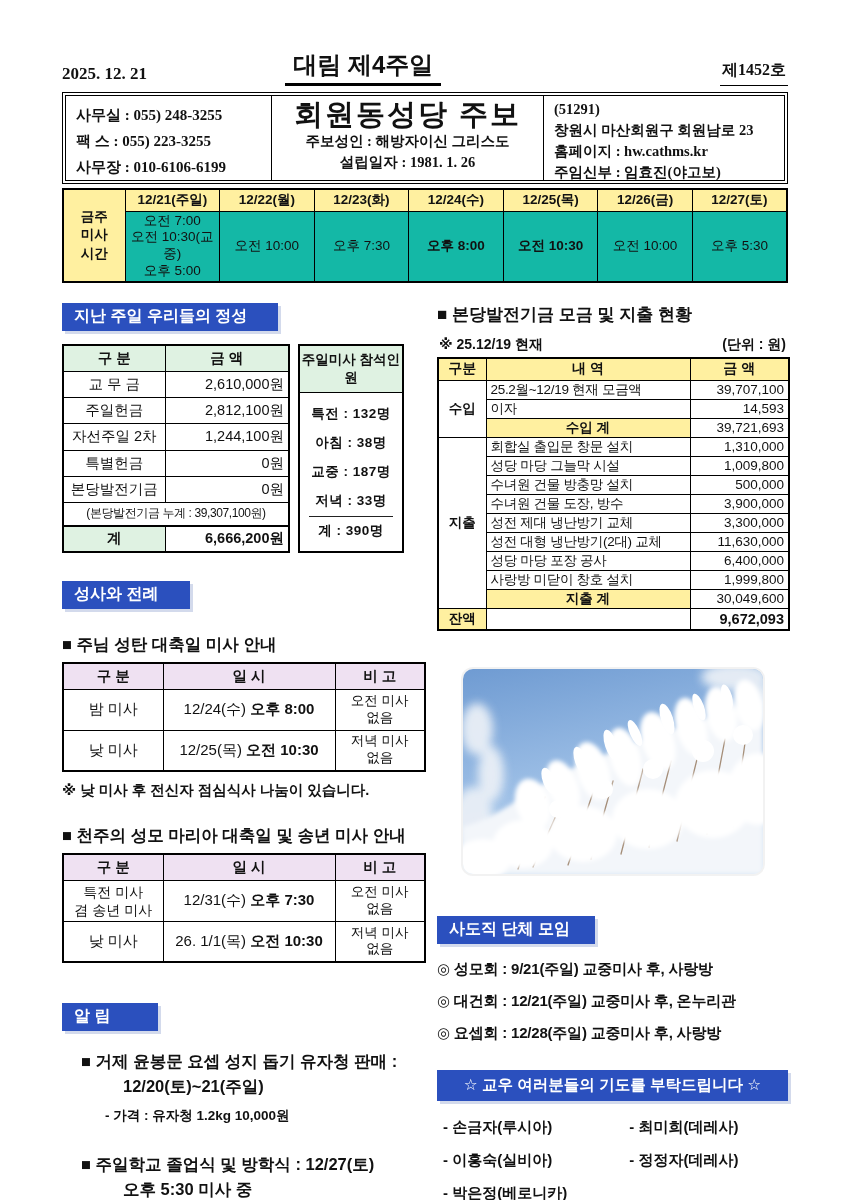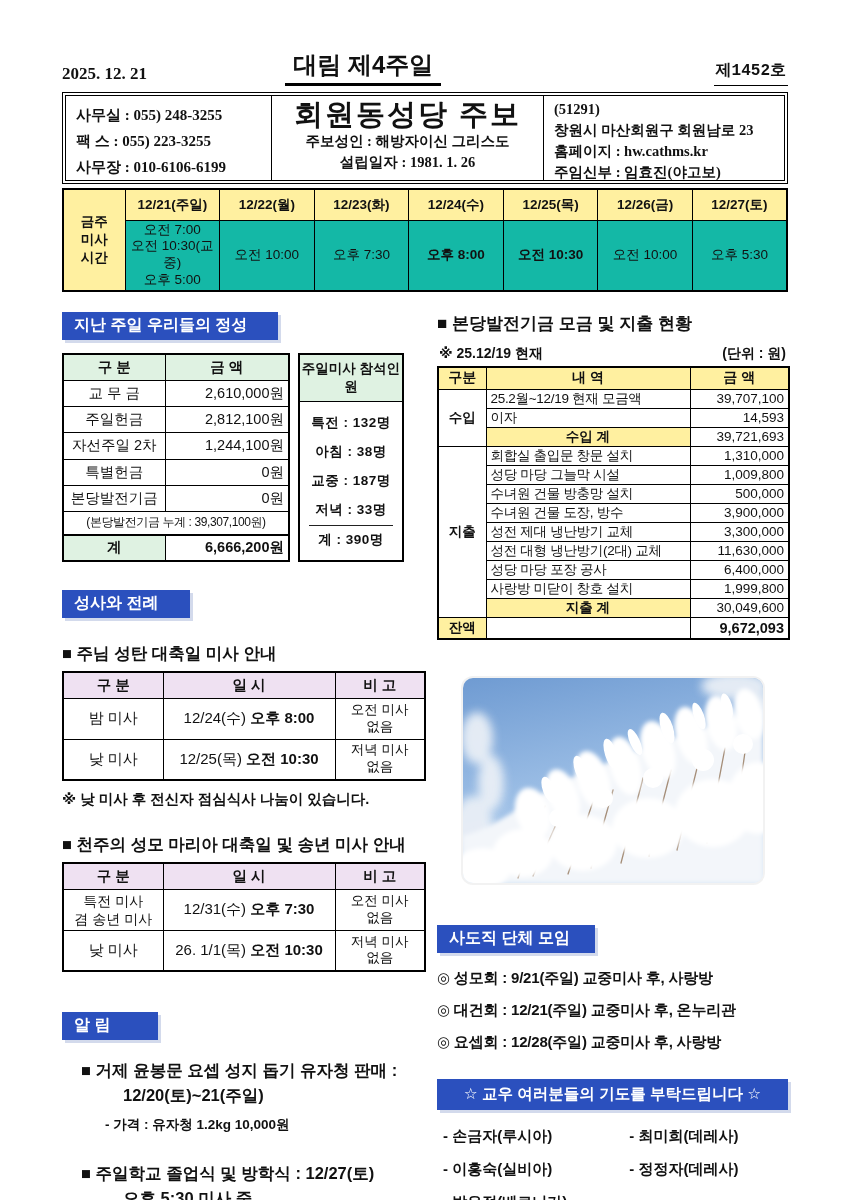--- a/index.html
+++ b/index.html
@@ -18,39 +18,39 @@
   .bold{font-weight:800;}
 
   
   .masthead{position:relative;height:34px;}
   .m-date{position:absolute;left:0;bottom:2px;font-size:17px;font-weight:700;
           font-family:"Liberation Serif","DejaVu Serif",serif;}
   .m-title{position:absolute;left:41.5%;transform:translateX(-50%);bottom:0;
            font-size:24px;font-weight:800;border-bottom:3px solid #000;padding:0 8px 2px;}
   .m-issue{position:absolute;right:0;bottom:0;font-size:16px;font-weight:700;
            border-bottom:1.5px solid #000;padding:0 2px 4px;
-           font-family:Liberation Mono, monospace;}
+           font-family:Liberation Serif, serif;}
 
   
   .info-box{margin-top:6px;border:4px double #000;display:flex;height:92px;}
   .info-left{width:206px;border-right:1.5px solid #000;padding:7px 10px;
              font-weight:700;font-size:15px;line-height:1.73;
              font-family:"Liberation Serif","DejaVu Serif",serif;}
   .info-center{flex:1;border-right:1.5px solid #000;text-align:center;padding:2px 4px;}
   .bulletin-title{font-size:29px;font-weight:800;letter-spacing:2px;line-height:1.15;}
   .info-center .sub{font-size:14.5px;font-weight:600;line-height:1.4;
              font-family:"Liberation Serif","DejaVu Serif",serif;}
   .info-right{width:240px;padding:3px 10px;font-size:14.5px;font-weight:600;line-height:1.45;
              font-family:"Liberation Serif","DejaVu Serif",serif;}
 
   
   table{border-collapse:collapse;}
   .mass-table{margin-top:4px;width:726px;table-layout:fixed;border:2.5px solid #000;}
   .mass-table th,.mass-table td{border:1.4px solid #000;text-align:center;vertical-align:middle;}
-  .mass-table th{background:var(--yellow);font-size:13.5px;font-weight:700;height:31px;padding:0;}
+  .mass-table th{background:var(--yellow);font-size:13.5px;font-weight:700;height:22px;padding:0;}
   .mass-label{width:62px;background:var(--yellow);font-size:13.5px;font-weight:700;line-height:1.35;}
   .mass-table td.time{height:47px;font-size:13.5px;line-height:1.25;background:#14b8a6;}
 
   
   .cols{display:flex;margin-top:20px;gap:13px;align-items:flex-start;}
   .col-left{width:362px;}
   .col-right{width:351px;}
 
   .sec-hdr{display:inline-block;background:var(--blue);color:#fff;font-weight:800;
            font-size:16px;padding:3px 12px 4px;box-shadow:3px 3px 0 rgba(130,150,200,.35);}

